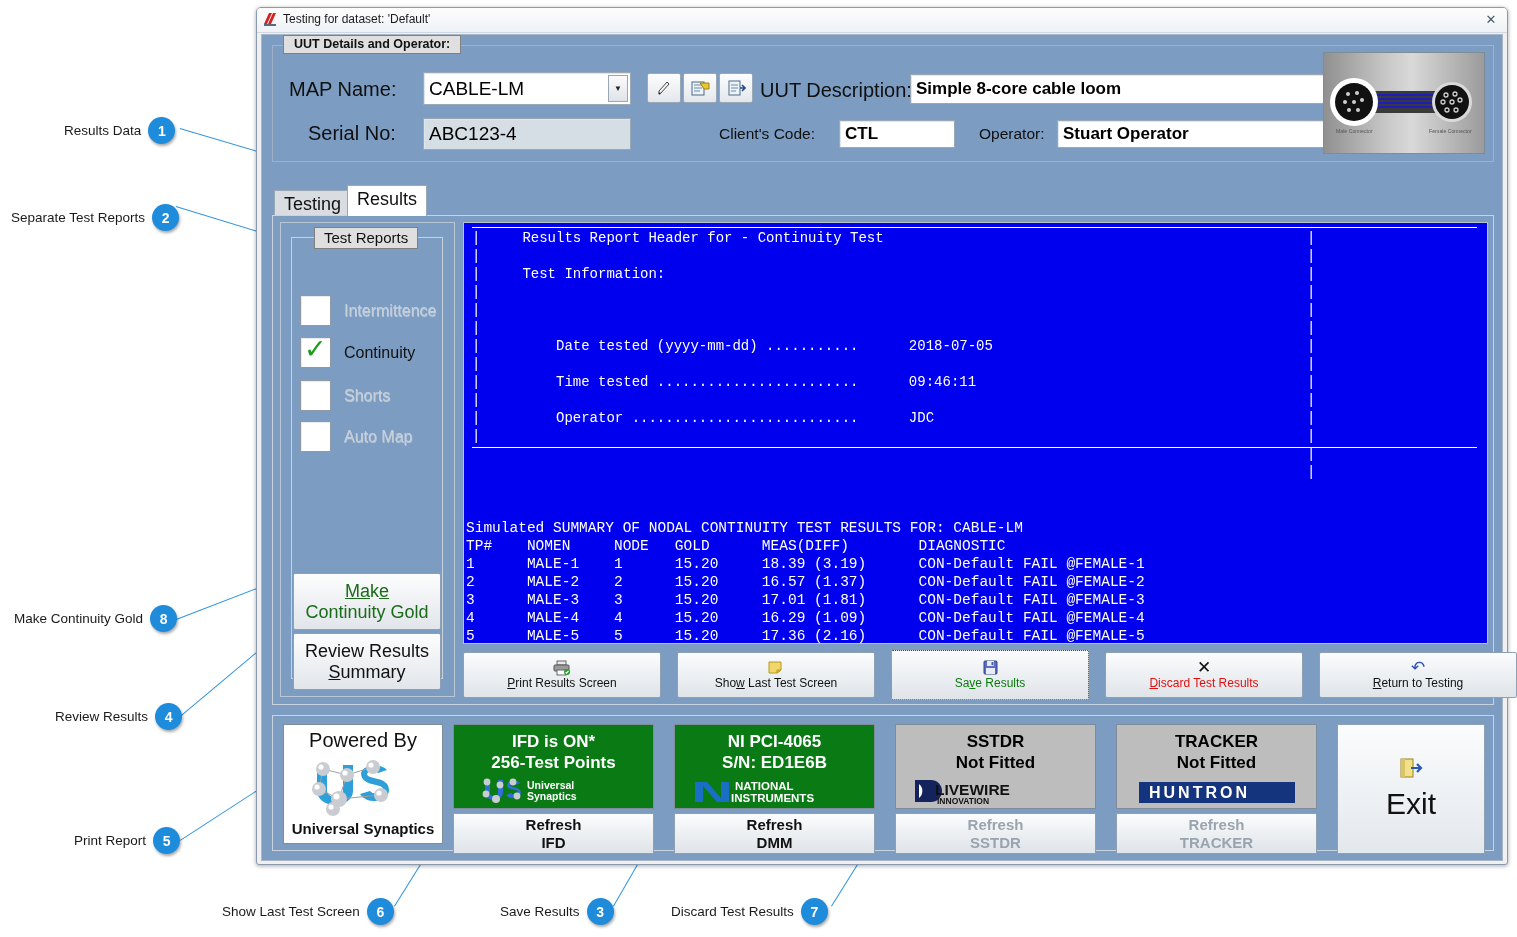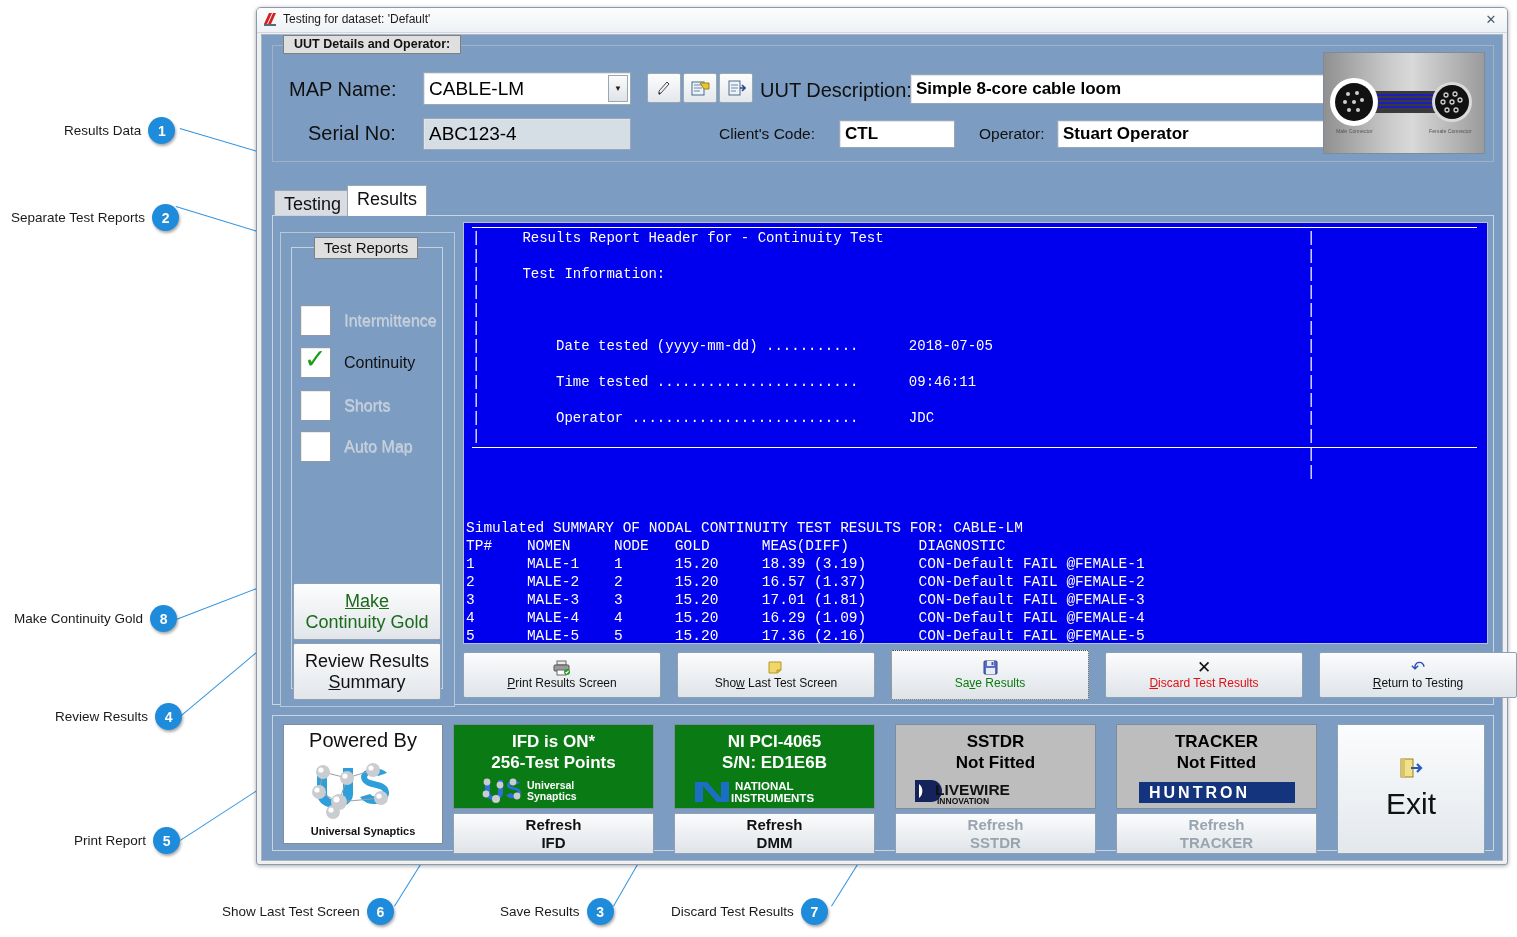--- a/index.html
+++ b/index.html
@@ -61,21 +61,21 @@
   .tab{position:absolute;font-size:18px;color:#111;padding:3px 9px 4px 9px;box-sizing:border-box;
     border:1px solid #9aa7b4;border-bottom:none;}
   #tab-testing{left:12px;top:155px;background:#d9dde2;}
   #tab-results{left:85px;top:150px;background:#ffffff;height:31px;z-index:3;font-weight:normal;}
 
   
   #mainpanel{position:absolute;left:10px;top:180px;width:1222px;height:490px;
     background:#7c9cc2;border:1px solid #c9d4e0;box-sizing:border-box;}
 
   
-  #trgroup{position:absolute;left:7px;top:16px;width:175px;height:475px;
+  #trgroup{position:absolute;left:7px;top:6px;width:175px;height:475px;
     border:1px solid #b9c6d4;box-sizing:border-box;background:#7c9cc2;}
   #trinner{position:absolute;left:10px;top:14px;width:152px;height:442px;border:1px solid #c6d2de;box-sizing:border-box;}
   #trlegend{position:absolute;left:33px;top:4px;background:#dfdfdf;border:1px solid #808080;
     padding:1px 9px 2px 9px;font-size:15px;color:#111;z-index:2;}
   .chkrow{position:absolute;left:19px;display:flex;align-items:center;gap:13px;}
   .chkbox{width:31px;height:31px;background:#fff;border:1px solid #8f9aa6;box-shadow:inset 1px 1px 0 #e7ebef;
      position:relative;box-sizing:border-box;}
   .chkmark{position:absolute;left:3px;top:-5px;font-size:27px;color:#1a9e1a;font-weight:bold;
      font-family:"DejaVu Sans",sans-serif;}
   .chklabel{font-size:16px;color:#111;}
@@ -430,21 +430,21 @@
             <circle cx="36" cy="44" r="8" fill="#c9ccd0"></circle>
               <circle cx="33.5" cy="41.5" r="3" fill="#fff"></circle>
             <circle cx="70" cy="12" r="7" fill="#c9ccd0"></circle>
               <circle cx="68" cy="10" r="2.6" fill="#fff"></circle>
             <circle cx="78" cy="40" r="7" fill="#c9ccd0"></circle>
               <circle cx="76" cy="38" r="2.6" fill="#fff"></circle>
             <circle cx="30" cy="54" r="7" fill="#c9ccd0"></circle>
               <circle cx="28" cy="52" r="2.6" fill="#fff"></circle>
           </g>
         </svg>
-        <div style="font-size:11px;font-weight:bold;color:#111;">Universal Synaptics</div>
+        <div style="font-size:15px;font-weight:bold;color:#111;">Universal Synaptics</div>
       </div>
 
       <div class="statbox green panel" style="left:180px;top:8px;width:201px;height:85px;">
         <div class="t1">IFD is ON*</div>
         <div class="t1">256-Test Points</div>
         <svg width="150" height="32" viewBox="0 0 150 32" style="margin-top:3px;">
           <path d="M6 4 V17 a9 7 0 0 0 18 0 V4 h-5 V17 a4 3 0 0 1 -8 0 V4 Z" fill="#2e6fd8"></path>
           <path d="M28 9 a7 5 0 0 1 13 -2 l-5 2 a3 2 0 0 0 -5 0 c0 3 11 1 11 8 a8 6 0 0 1 -15 2 l5 -2 a4 3 0 0 0 7 -1 c0 -3 -11 -1 -11 -7 Z" fill="#2e6fd8"></path>
           <g>
               <circle cx="8" cy="6" r="3.4" fill="#c9ccd0"></circle>

